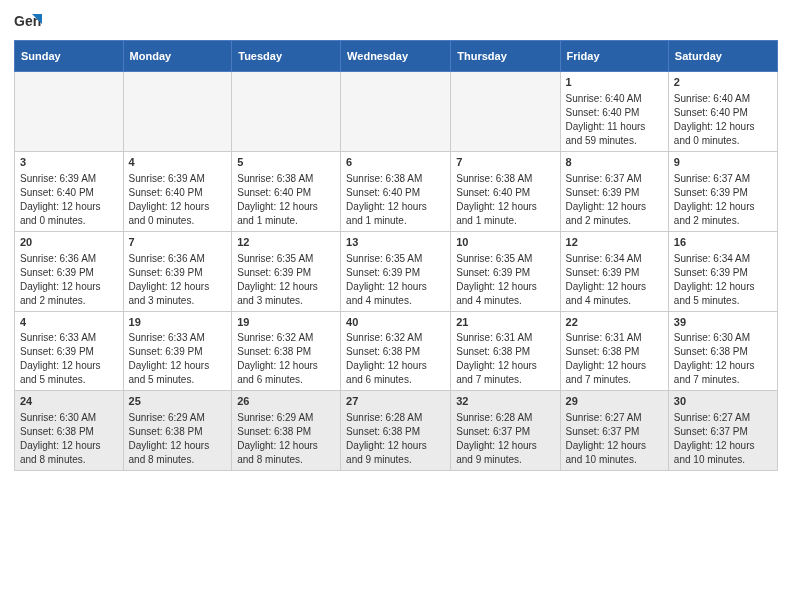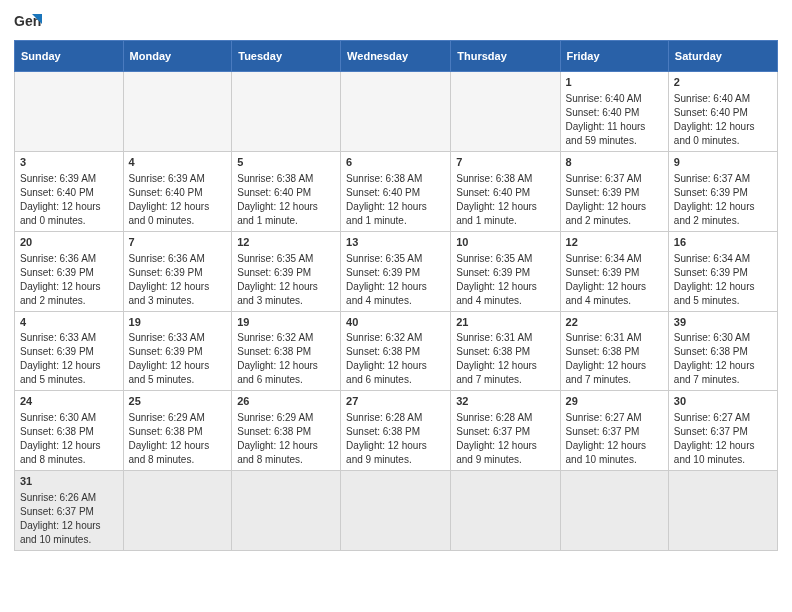--- a/index.html
+++ b/index.html
@@ -349,30 +349,15 @@
 and 10 minutes.</div>
           </td>
           <td>
             <span class="day-number">30</span>
             <div class="day-info">Sunrise: 6:27 AM
 Sunset: 6:37 PM
 Daylight: 12 hours
 and 10 minutes.</div>
           </td>
         </tr>
-        <tr>
-          <td>
-            <span class="day-number">31</span>
-            <div class="day-info">Sunrise: 6:26 AM
-Sunset: 6:37 PM
-Daylight: 12 hours
-and 10 minutes.</div>
-          </td>
-          <td class="empty"></td>
-          <td class="empty"></td>
-          <td class="empty"></td>
-          <td class="empty"></td>
-          <td class="empty"></td>
-          <td class="empty"></td>
-        </tr>
       </tbody>
   </table>
 </div>
 
 </body></html>

